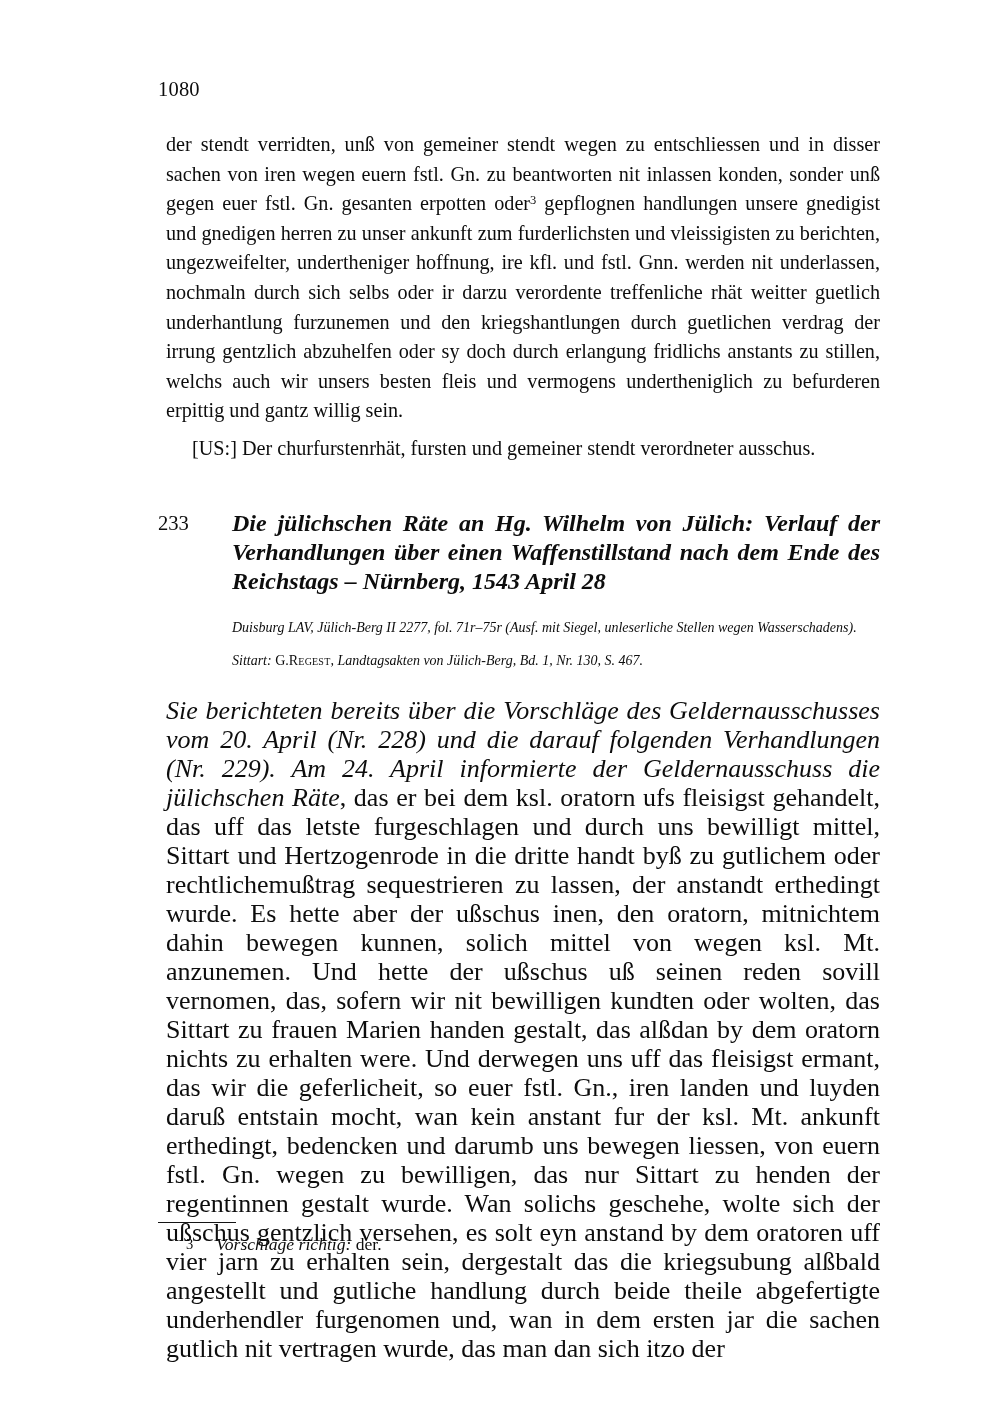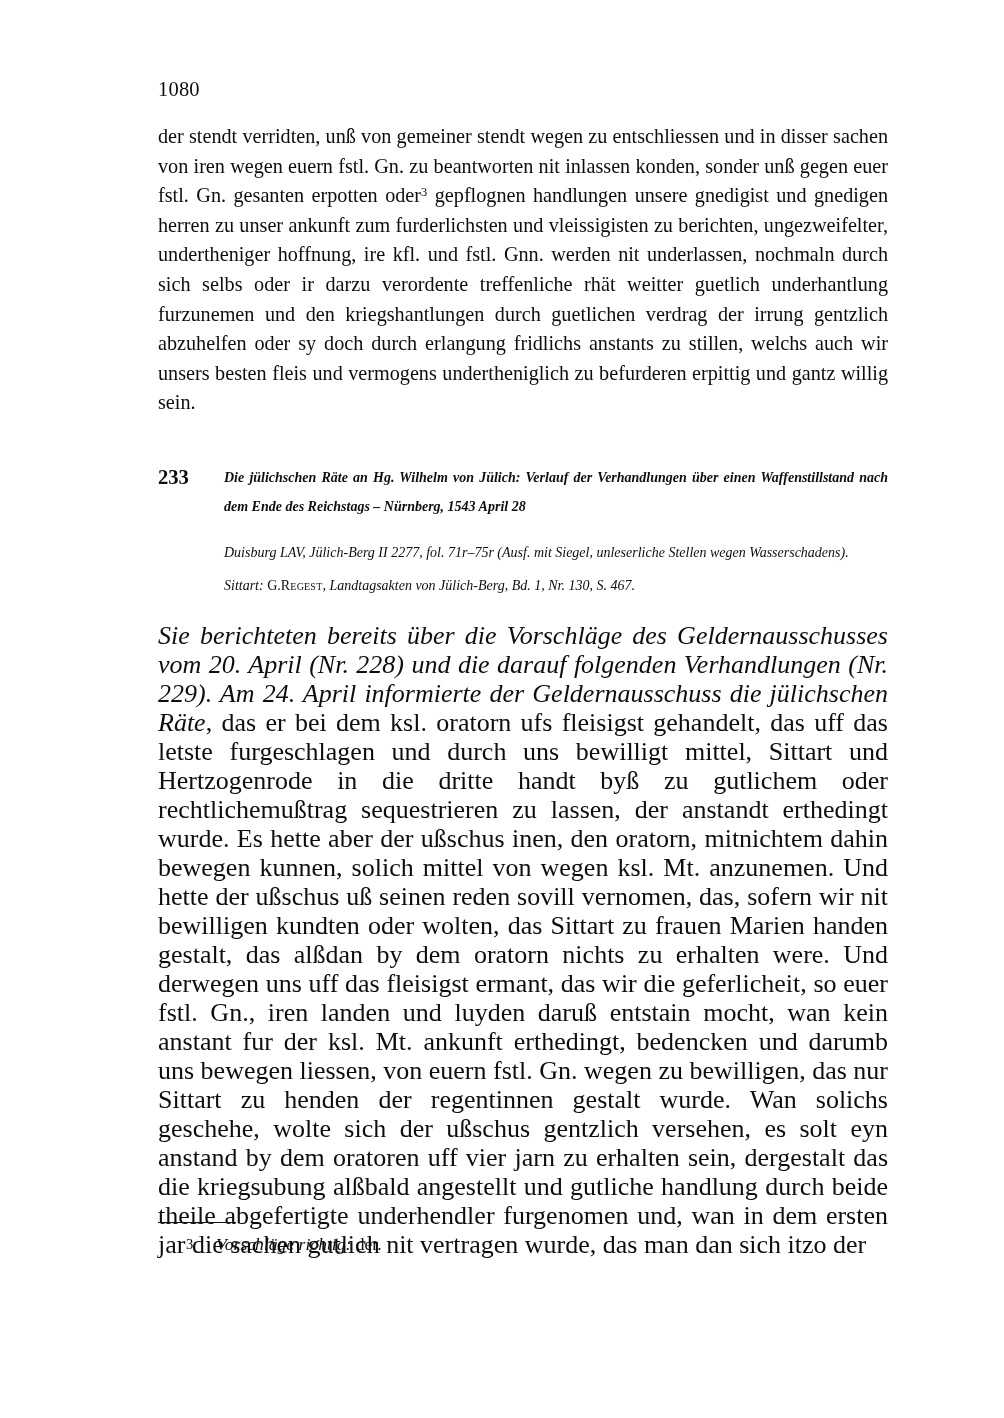--- a/index.html
+++ b/index.html
@@ -49,21 +49,21 @@
 
   
   .column {
     position: absolute;
     left: 158px;
     top: 122px;
     width: 730px;
   }
 
   p {
-    margin: 0;
+    margin: 8px;
     text-align: justify;
     text-justify: inter-word;
   }
 
   .body-text {
     font-size: 20.2px;
     line-height: 29.6px;
     hyphens: manual;
   }
   .para-indent { text-indent: 26px; }
@@ -77,28 +77,28 @@
   
   .entry {
     position: relative;
     margin-top: 45px;
     padding-left: 66px;
   }
   .entry-number {
     position: absolute;
     left: 0;
     top: 0;
-    font-weight: bold;
+    font-weight: normal;
     font-size: 20.6px;
     line-height: 29px;
   }
   .entry-title {
     font-weight: bold;
     font-style: italic;
-    font-size: 14px;
+    font-size: 24px;
     line-height: 29px;
     text-align: justify;
   }
 
   
   .citation-block {
     margin-top: 20px;
     padding-left: 66px;
   }
   .citation {
@@ -158,20 +158,21 @@
 <div class="page">
 
   <div class="running-head">
     <span class="folio">1080</span>
   </div>
 
   <div class="column">
 
     <p class="body-text"><span>der stendt verridten, unß von gemeiner stendt wegen zu entschliessen und in disser sachen von iren wegen euern fstl. Gn. zu beantworten nit inlassen konden, sonder unß gegen euer fstl. Gn. gesanten erpotten oder</span><sup class="fn">3</sup><span> gepflognen handlungen unsere gnedigist und gnedigen herren zu unser ankunft zum furderlichsten und vleissigisten zu berichten, ungezweifelter, undertheniger hoffnung, ire kfl. und fstl. Gnn. werden nit underlassen, nochmaln durch sich selbs oder ir darzu verordente treffenliche rhät weitter guetlich underhantlung furzunemen und den kriegshantlungen durch guetlichen verdrag der irrung gentzlich abzuhelfen oder sy doch durch erlangung fridlichs anstants zu stillen, welchs auch wir unsers besten fleis und vermogens undertheniglich zu befurderen erpittig und gantz willig sein.</span></p>
 
+    <p class="body-text para-indent">[US:] Der churfurstenrhät, fursten und gemeiner stendt verordneter ausschus.</p>
 
     <div class="entry">
       <span class="entry-number">233</span>
       <p class="entry-title">Die jülichschen Räte an Hg. Wilhelm von Jülich: Verlauf der Verhandlungen über einen Waffenstillstand nach dem Ende des Reichstags – Nürnberg, 1543 April 28</p>
     </div>
 
     <div class="citation-block">
       <p class="citation">Duisburg LAV, Jülich-Berg II 2277, fol. 71r–75r (Ausf. mit Siegel, unleserliche Stellen wegen Wasserschadens).</p>
       <p class="citation"><span>Sittart:</span><span class="roman"> G.</span><span class="smallcaps">Regest</span><span>, Landtagsakten von Jülich-Berg, Bd. 1, Nr. 130, S. 467.</span></p>
     </div>

